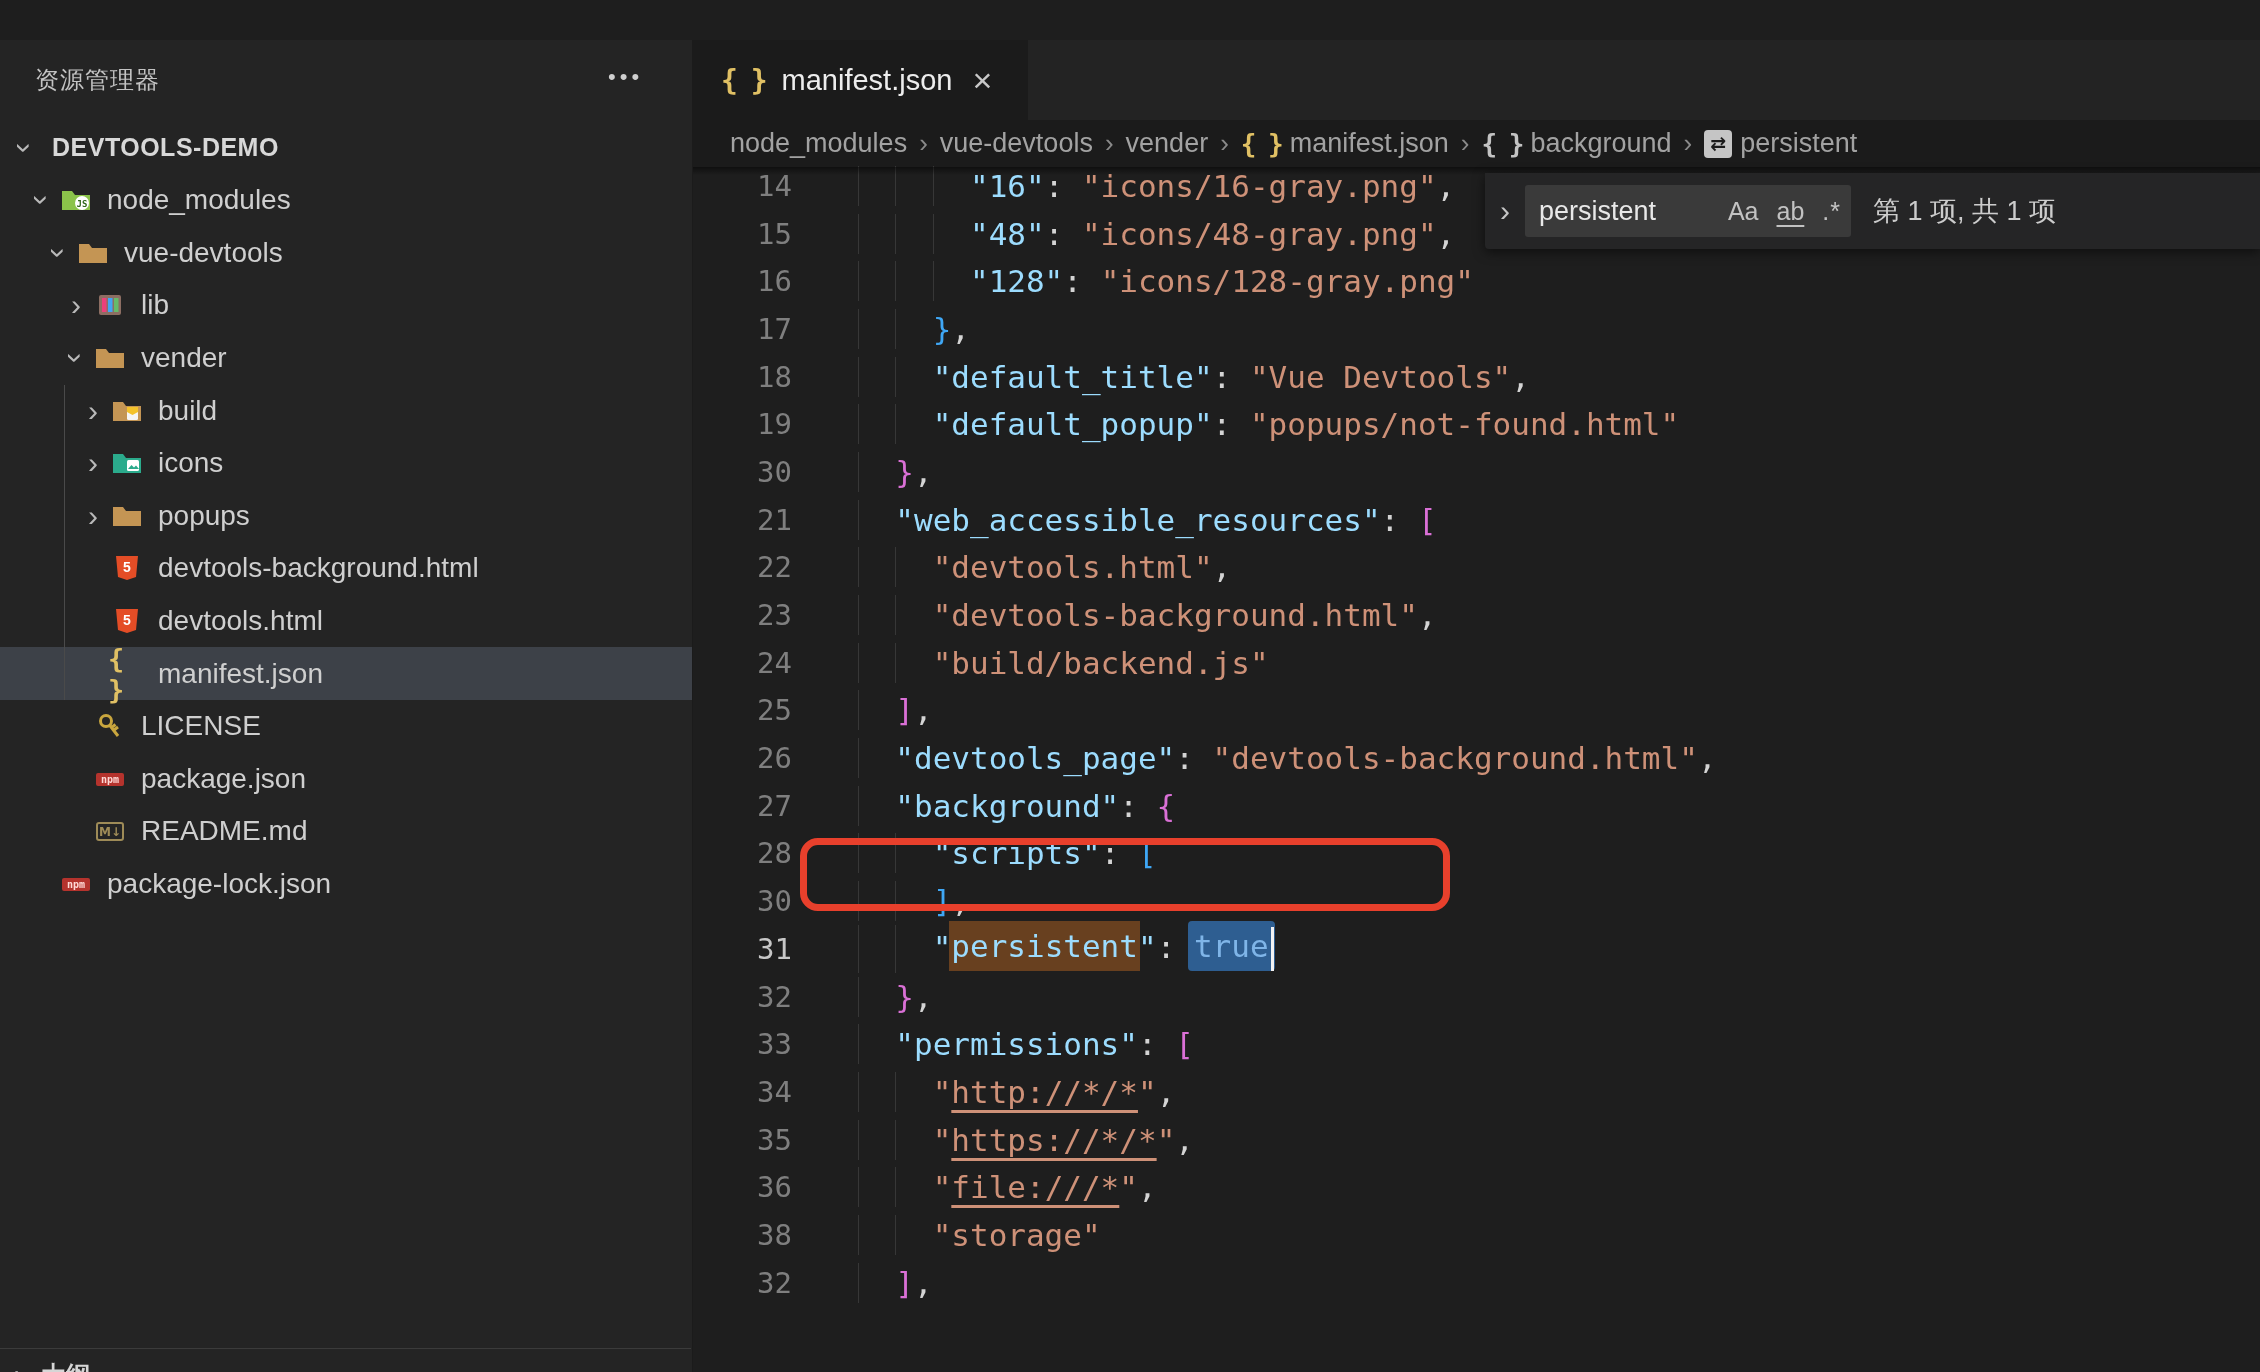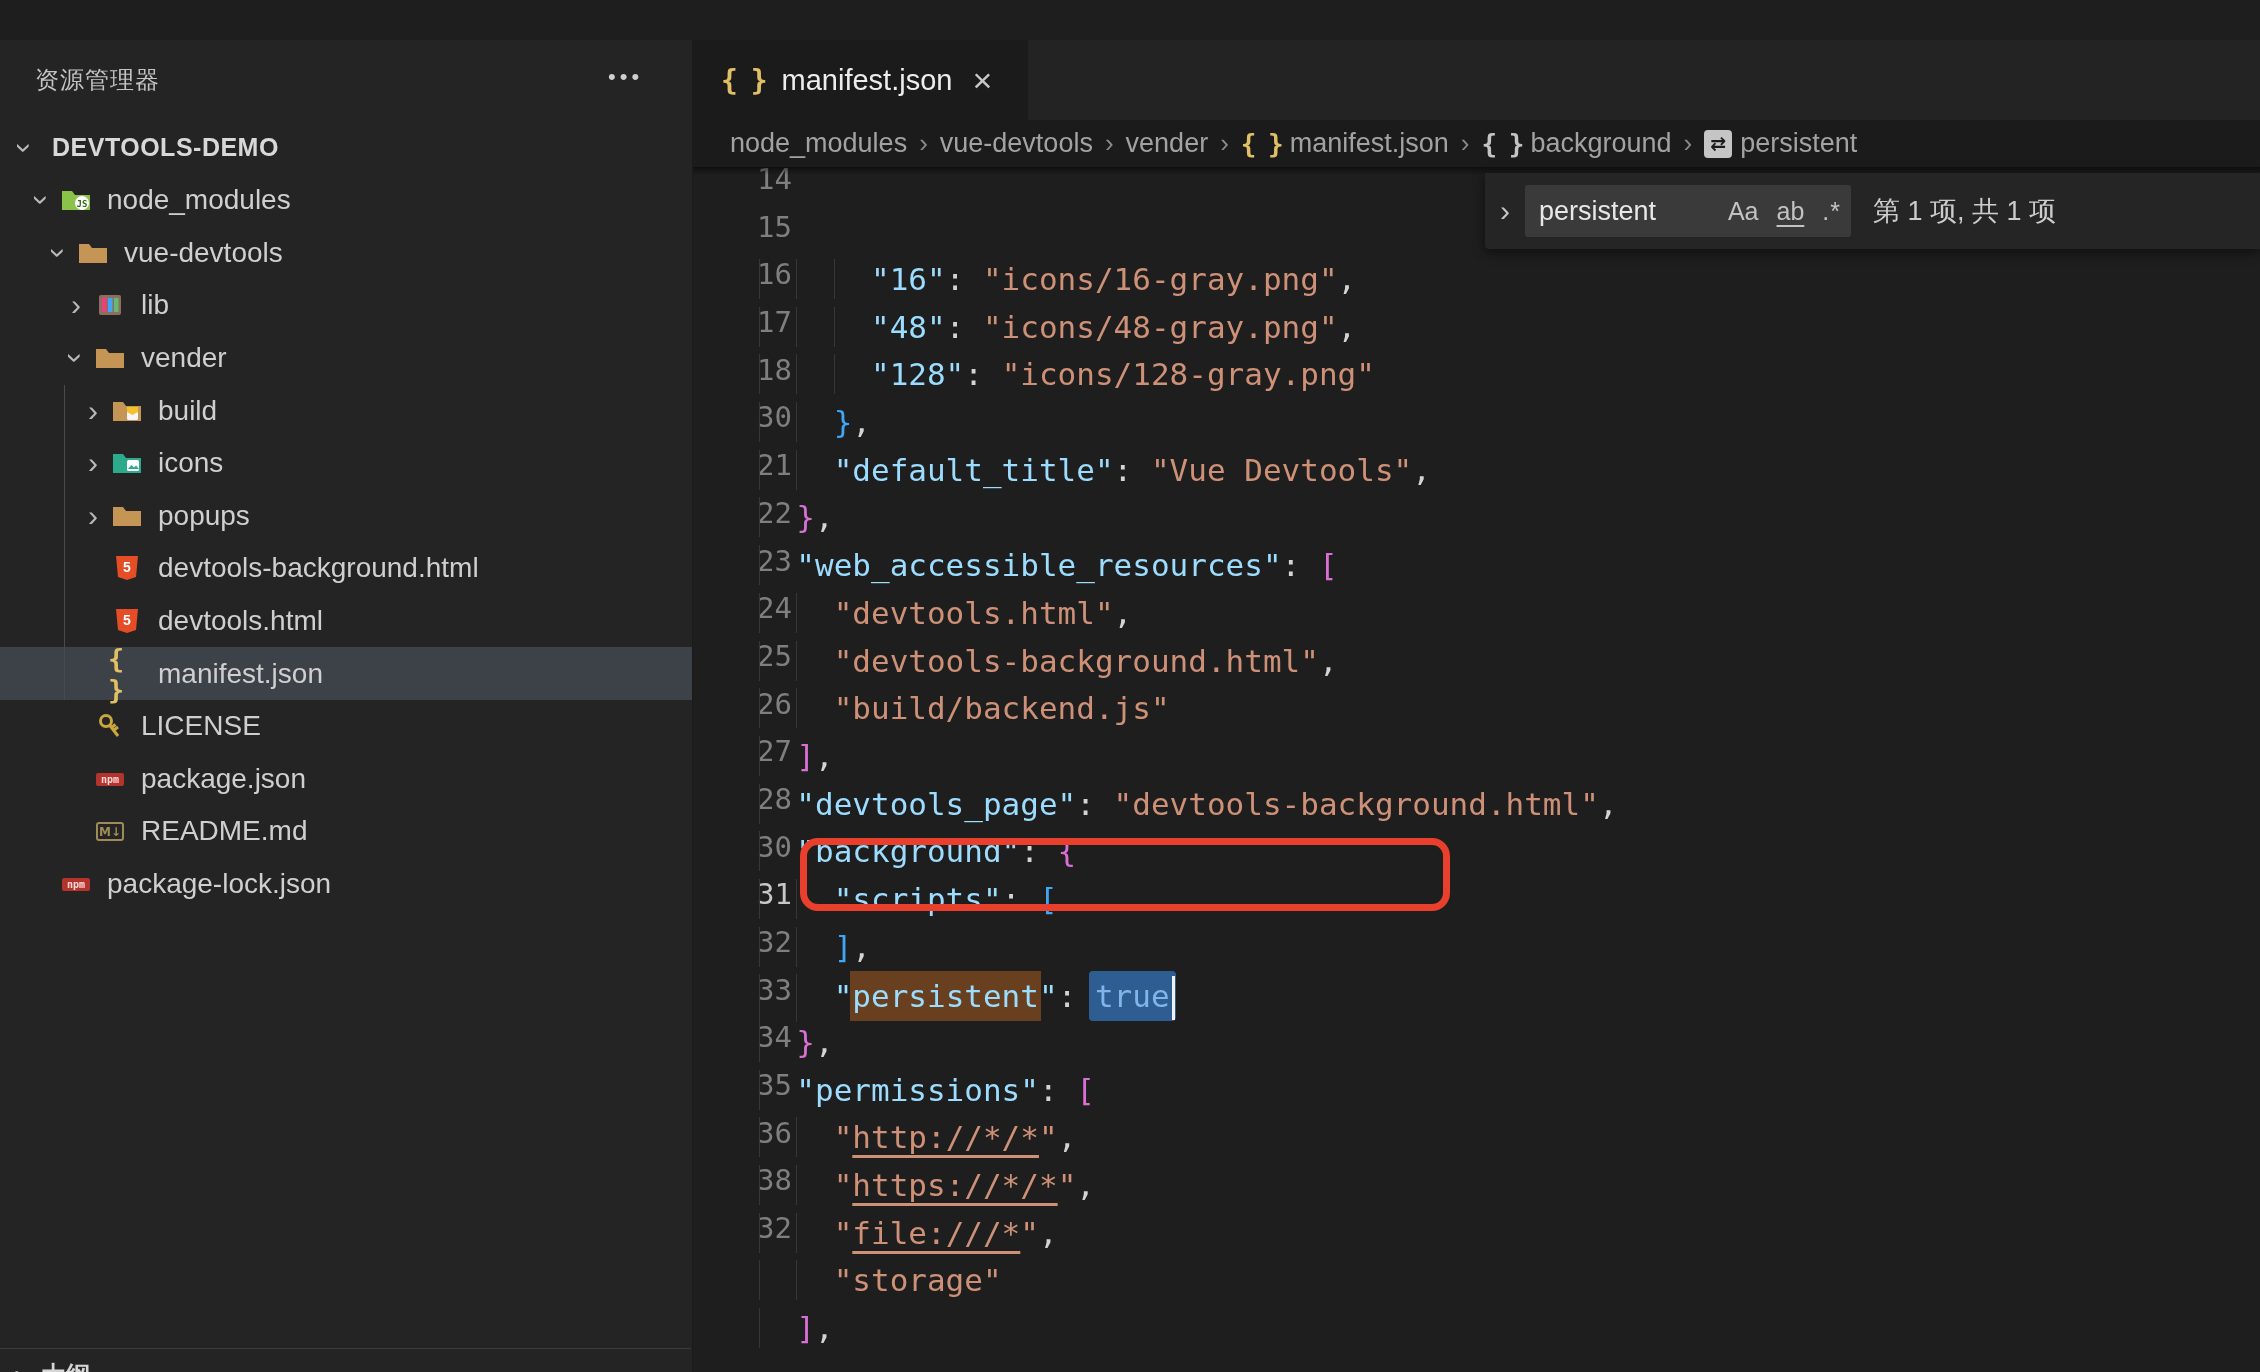--- a/index.html
+++ b/index.html
@@ -47,22 +47,22 @@
                            font-size:26px; letter-spacing:-2px; }
   .crumbs .gray-braces { font-family:"DejaVu Sans Mono",monospace; font-weight:bold; color:#c3c3c3;
                          font-size:26px; letter-spacing:-2px; }
   .crumbs .bool-box { display:inline-flex; align-items:center; justify-content:center; width:28px; height:28px;
                       background:#c5c5c5; border-radius:4px; color:#1b1b1b; font-size:19px; font-weight:bold; }
   .scrollshadow { position:absolute; left:0; top:127px; right:0; height:8px; z-index:3;
                   background:linear-gradient(rgba(0,0,0,.5),transparent); }
 
   
   .code-area { position:absolute; left:0; top:122px; right:0; z-index:1; }
-  .cline { display:flex; align-items:flex-start; height:47.7px;
-           font-family:"DejaVu Sans Mono",monospace; font-size:31px; white-space:pre;flex-direction:column; }
+  .cline { display:flex; align-items:center; height:47.7px;
+           font-family:"DejaVu Sans Mono",monospace; font-size:31px; white-space:pre; }
   .ln { width:99px; text-align:right; color:#7f7f7f; font-size:29px; flex:0 0 99px; }
   .ln.active { color:#c7c7c7; }
   .codecol { margin-left:66px; position:relative; }
   .guide { position:absolute; top:-2px; bottom:-2px; width:1px; background:#373737; }
   .c-key { color:#9cdcfe; } .c-str { color:#ce9178; } .c-pun { color:#d4d4d4; }
   .c-bool { color:#7fb5e8; } .c-bpink { color:#da70d6; } .c-bblue { color:#3fa7f5; }
   .u { text-decoration:underline; text-underline-offset:7px; }
   .match { background:#68401f; padding:7px 2px; margin:-7px -2px; }
   .sel { background:#2e5e91; border-radius:4px; padding:7px 6px; margin:-7px -6px; }
   .cursor { display:inline-block; width:3px; height:44px; background:#f2f2f2;
@@ -289,20 +289,21 @@
         </span>
       </div>
     <div class="scrollshadow"></div>
 
     <div class="code-area" id="codearea">
         <div class="cline"><span class="ln">14</span><span class="codecol" style="padding-left: calc(6ch);"><span class="guide" style="left: calc(0ch);"></span><span class="guide" style="left: calc(2ch);"></span><span class="guide" style="left: calc(4ch);"></span><span class="c-key">"16"</span><span class="c-pun">: </span><span class="c-str">"icons/16-gray.png"</span><span class="c-pun">,</span></span></div>
         <div class="cline"><span class="ln">15</span><span class="codecol" style="padding-left: calc(6ch);"><span class="guide" style="left: calc(0ch);"></span><span class="guide" style="left: calc(2ch);"></span><span class="guide" style="left: calc(4ch);"></span><span class="c-key">"48"</span><span class="c-pun">: </span><span class="c-str">"icons/48-gray.png"</span><span class="c-pun">,</span></span></div>
         <div class="cline"><span class="ln">16</span><span class="codecol" style="padding-left: calc(6ch);"><span class="guide" style="left: calc(0ch);"></span><span class="guide" style="left: calc(2ch);"></span><span class="guide" style="left: calc(4ch);"></span><span class="c-key">"128"</span><span class="c-pun">: </span><span class="c-str">"icons/128-gray.png"</span></span></div>
         <div class="cline"><span class="ln">17</span><span class="codecol" style="padding-left: calc(4ch);"><span class="guide" style="left: calc(0ch);"></span><span class="guide" style="left: calc(2ch);"></span><span class="c-bblue">}</span><span class="c-pun">,</span></span></div>
         <div class="cline"><span class="ln">18</span><span class="codecol" style="padding-left: calc(4ch);"><span class="guide" style="left: calc(0ch);"></span><span class="guide" style="left: calc(2ch);"></span><span class="c-key">"default_title"</span><span class="c-pun">: </span><span class="c-str">"Vue Devtools"</span><span class="c-pun">,</span></span></div>
+        <div class="cline"><span class="ln">19</span><span class="codecol" style="padding-left: calc(4ch);"><span class="guide" style="left: calc(0ch);"></span><span class="guide" style="left: calc(2ch);"></span><span class="c-key">"default_popup"</span><span class="c-pun">: </span><span class="c-str">"popups/not-found.html"</span></span></div>
         <div class="cline"><span class="ln">30</span><span class="codecol" style="padding-left: calc(2ch);"><span class="guide" style="left: calc(0ch);"></span><span class="c-bpink">}</span><span class="c-pun">,</span></span></div>
         <div class="cline"><span class="ln">21</span><span class="codecol" style="padding-left: calc(2ch);"><span class="guide" style="left: calc(0ch);"></span><span class="c-key">"web_accessible_resources"</span><span class="c-pun">: </span><span class="c-bpink">[</span></span></div>
         <div class="cline"><span class="ln">22</span><span class="codecol" style="padding-left: calc(4ch);"><span class="guide" style="left: calc(0ch);"></span><span class="guide" style="left: calc(2ch);"></span><span class="c-str">"devtools.html"</span><span class="c-pun">,</span></span></div>
         <div class="cline"><span class="ln">23</span><span class="codecol" style="padding-left: calc(4ch);"><span class="guide" style="left: calc(0ch);"></span><span class="guide" style="left: calc(2ch);"></span><span class="c-str">"devtools-background.html"</span><span class="c-pun">,</span></span></div>
         <div class="cline"><span class="ln">24</span><span class="codecol" style="padding-left: calc(4ch);"><span class="guide" style="left: calc(0ch);"></span><span class="guide" style="left: calc(2ch);"></span><span class="c-str">"build/backend.js"</span></span></div>
         <div class="cline"><span class="ln">25</span><span class="codecol" style="padding-left: calc(2ch);"><span class="guide" style="left: calc(0ch);"></span><span class="c-bpink">]</span><span class="c-pun">,</span></span></div>
         <div class="cline"><span class="ln">26</span><span class="codecol" style="padding-left: calc(2ch);"><span class="guide" style="left: calc(0ch);"></span><span class="c-key">"devtools_page"</span><span class="c-pun">: </span><span class="c-str">"devtools-background.html"</span><span class="c-pun">,</span></span></div>
         <div class="cline"><span class="ln">27</span><span class="codecol" style="padding-left: calc(2ch);"><span class="guide" style="left: calc(0ch);"></span><span class="c-key">"background"</span><span class="c-pun">: </span><span class="c-bpink">{</span></span></div>
         <div class="cline"><span class="ln">28</span><span class="codecol" style="padding-left: calc(4ch);"><span class="guide" style="left: calc(0ch);"></span><span class="guide" style="left: calc(2ch);"></span><span class="c-key">"scripts"</span><span class="c-pun">: </span><span class="c-bblue">[</span></span></div>
         <div class="cline"><span class="ln">30</span><span class="codecol" style="padding-left: calc(4ch);"><span class="guide" style="left: calc(0ch);"></span><span class="guide" style="left: calc(2ch);"></span><span class="c-bblue">]</span><span class="c-pun">,</span></span></div>

